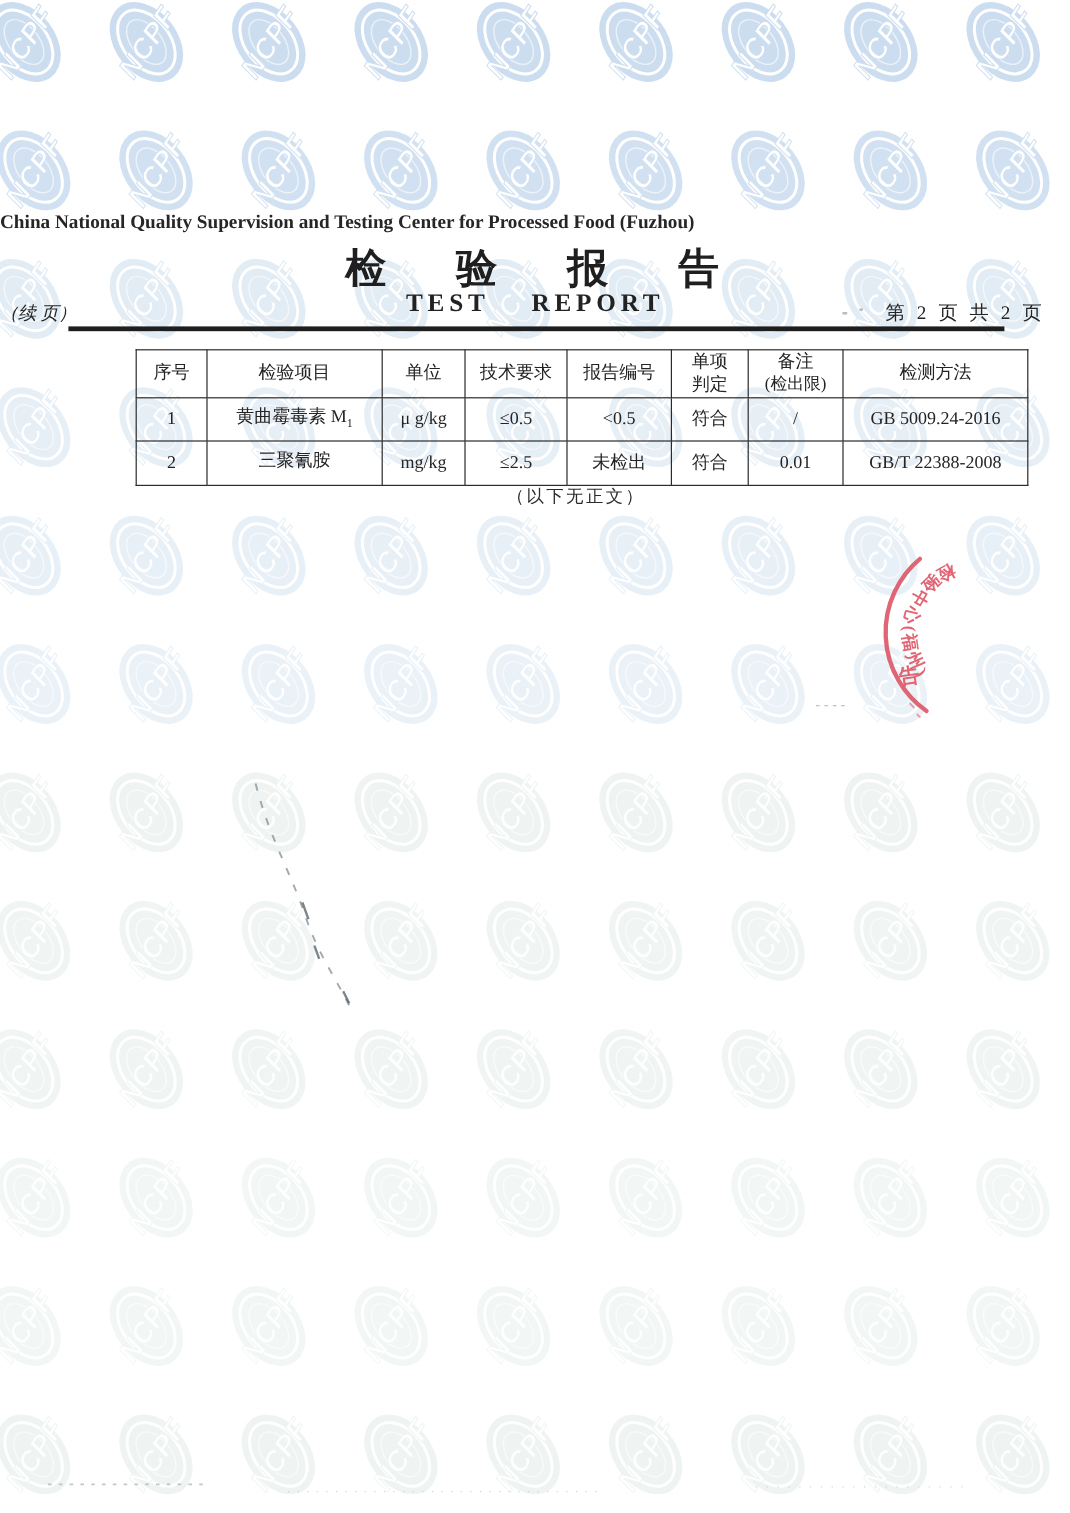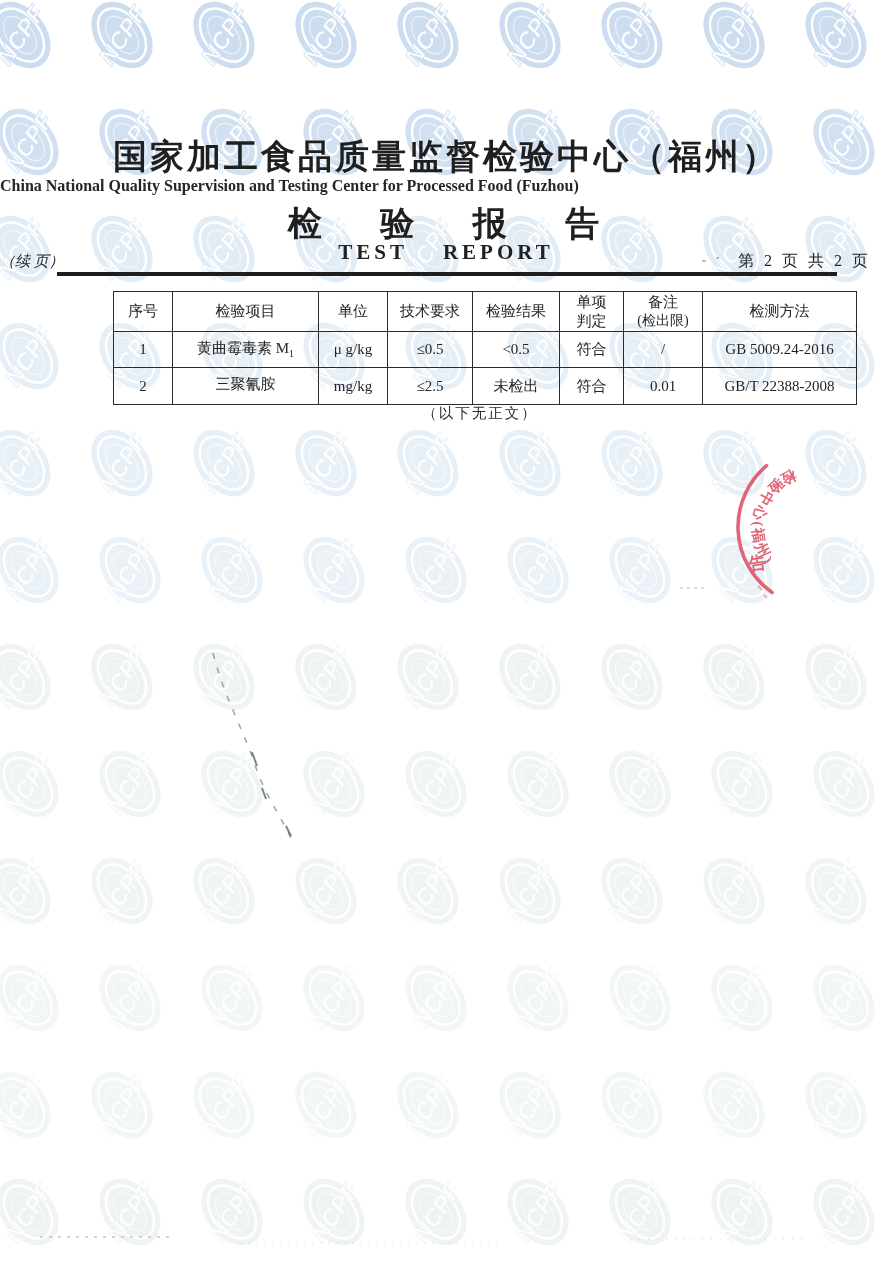--- a/index.html
+++ b/index.html
@@ -170,21 +170,20 @@
 
     <path d="M680,588 h26" fill="none" stroke="#aab2b8" stroke-width="1.2" stroke-dasharray="3 4" opacity="0.8"></path>
     <path d="M40,1237 h130" fill="none" stroke="#b1b8bd" stroke-width="1.3" stroke-dasharray="3 6" opacity="0.8"></path>
     <path d="M240,1243 h260" fill="none" stroke="#c6cbcf" stroke-width="1" stroke-dasharray="1 7" opacity="0.8"></path>
     <path d="M630,1239 h180" fill="none" stroke="#c6cbcf" stroke-width="1" stroke-dasharray="1 8" opacity="0.8"></path>
     <path d="M702,261 h4 M716,258 h3" fill="none" stroke="#8b9299" stroke-width="2" opacity="0.6"></path>
   </svg>
 
   <div class="content">
 
-    <div class="abs org-zh">国家加工食品质量监督检验中心（福州）</div>
 
     <div class="abs org-en">China National Quality Supervision and Testing Center for Processed Food (Fuzhou)</div>
 
     <div class="abs title-zh">检 验 报 告</div>
 
     <div class="abs title-en">TEST REPORT</div>
 
 
     <div class="abs meta-center">（续 页）</div>
 
@@ -202,21 +201,21 @@
           <col style="width:64px">
         <col style="width:79px">
           <col style="width:154px">
       </colgroup>
       <tbody>
           <tr class="hdr">
         <th>序号</th>
         <th>检验项目</th>
         <th>单位</th>
         <th>技术要求</th>
-        <th>检验结果</th>
+        <th>报告编号</th>
         <th>
           <div>单项</div>
           <div>判定</div>
         </th>
         <th>
           <div>备注</div>
           <div class="hdr-sub">(检出限)</div>
         </th>
         <th>检测方法</th>
       </tr>

